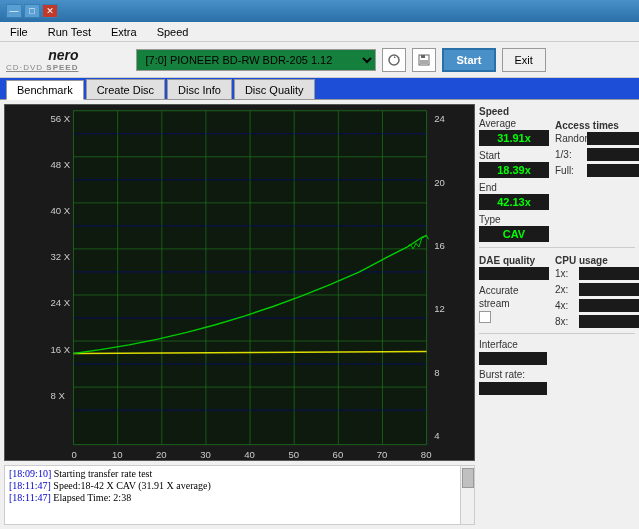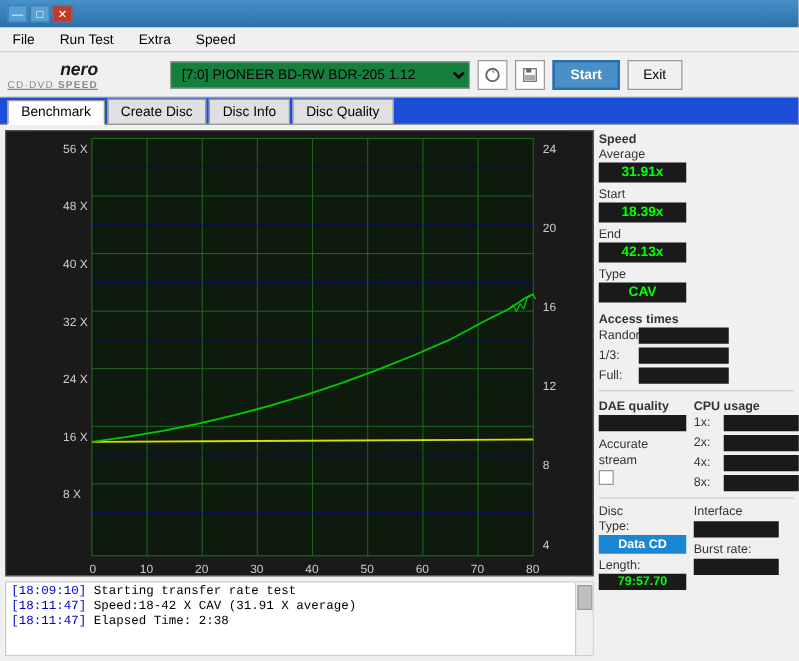--- a/index.html
+++ b/index.html
@@ -32,21 +32,21 @@
     .tab.active { background: white; border-bottom: 1px solid white; margin-bottom: -1px; z-index: 1; }
     
     
     .main-content { display: flex; height: calc(529px - 22px - 20px - 36px - 22px); background: #f0f0f0; }
     
     
     .chart-area { flex: 1; background: #1a1a1a; margin: 4px; position: relative; overflow: hidden; border: 1px solid #555; }
     
     
     .log-area { background: white; border: 1px solid #ccc; height: 60px; margin: 0 4px 4px 4px; overflow: hidden; display: flex; }
-    .log-content { flex: 1; padding: 2px 4px; font-size: 10px; font-family: Liberation Mono, monospace; }
+    .log-content { flex: 1; padding: 2px 4px; font-size: 10px; font-family: Liberation Serif, serif; }
     .log-scroll { width: 14px; background: #f0f0f0; border-left: 1px solid #ccc; display: flex; flex-direction: column; align-items: center; }
     .log-scroll-thumb { width: 12px; height: 20px; background: #c0c0c0; border: 1px solid #999; margin-top: 2px; }
     
     
     .right-panel { width: 160px; padding: 4px 4px 4px 0; display: flex; flex-direction: column; gap: 2px; }
     .stat-label { font-size: 10px; color: #333; margin-bottom: 1px; }
     .stat-value { background: #1a1a1a; color: #00ff00; font-size: 11px; font-weight: bold; padding: 1px 4px; text-align: center; width: 70px; height: 16px; display: flex; align-items: center; justify-content: center; }
     
     .section-title { font-size: 10px; font-weight: bold; color: #333; margin-top: 2px; margin-bottom: 1px; }
     .access-row { display: flex; align-items: center; gap: 4px; }
@@ -211,21 +211,21 @@
       <div class="log-scroll">
         <div class="log-scroll-thumb"></div>
       </div>
     </div>
   </div>
 
   <div class="right-panel">
 
     <div>
       <div class="section-title">Speed</div>
-      <div style="display:flex; gap:6px;flex-direction:column;">
+      <div style="display:flex; gap:6px;">
         <div>
           <div class="stat-label">Average</div>
           <div class="stat-value">31.91x</div>
           <div style="height:4px;"></div>
           <div class="stat-label">Start</div>
           <div class="stat-value">18.39x</div>
           <div style="height:4px;"></div>
           <div class="stat-label">End</div>
           <div class="stat-value">42.13x</div>
           <div style="height:4px;"></div>
@@ -283,30 +283,20 @@
         <div class="cpu-row" style="margin-top:3px;">
           <span class="cpu-label">8x:</span>
           <div class="cpu-value"></div>
         </div>
       </div>
     </div>
 
     <div class="divider"></div>
 
     <div style="display:flex; gap:6px;">
-      <div>
-        <div class="stat-label">
-          <span>Disc</span>
-        </div>
-        <div class="stat-label">Type:</div>
-        <div class="disc-type-value">Data CD</div>
-        <div style="height:4px;"></div>
-        <div class="stat-label">Length:</div>
-        <div class="disc-length-value">79:57.70</div>
-      </div>
 
       <div>
         <div class="interface-label">Interface</div>
         <div class="interface-value"></div>
         <div class="burst-label">Burst rate:</div>
         <div class="burst-value"></div>
       </div>
     </div>
 
   </div>

